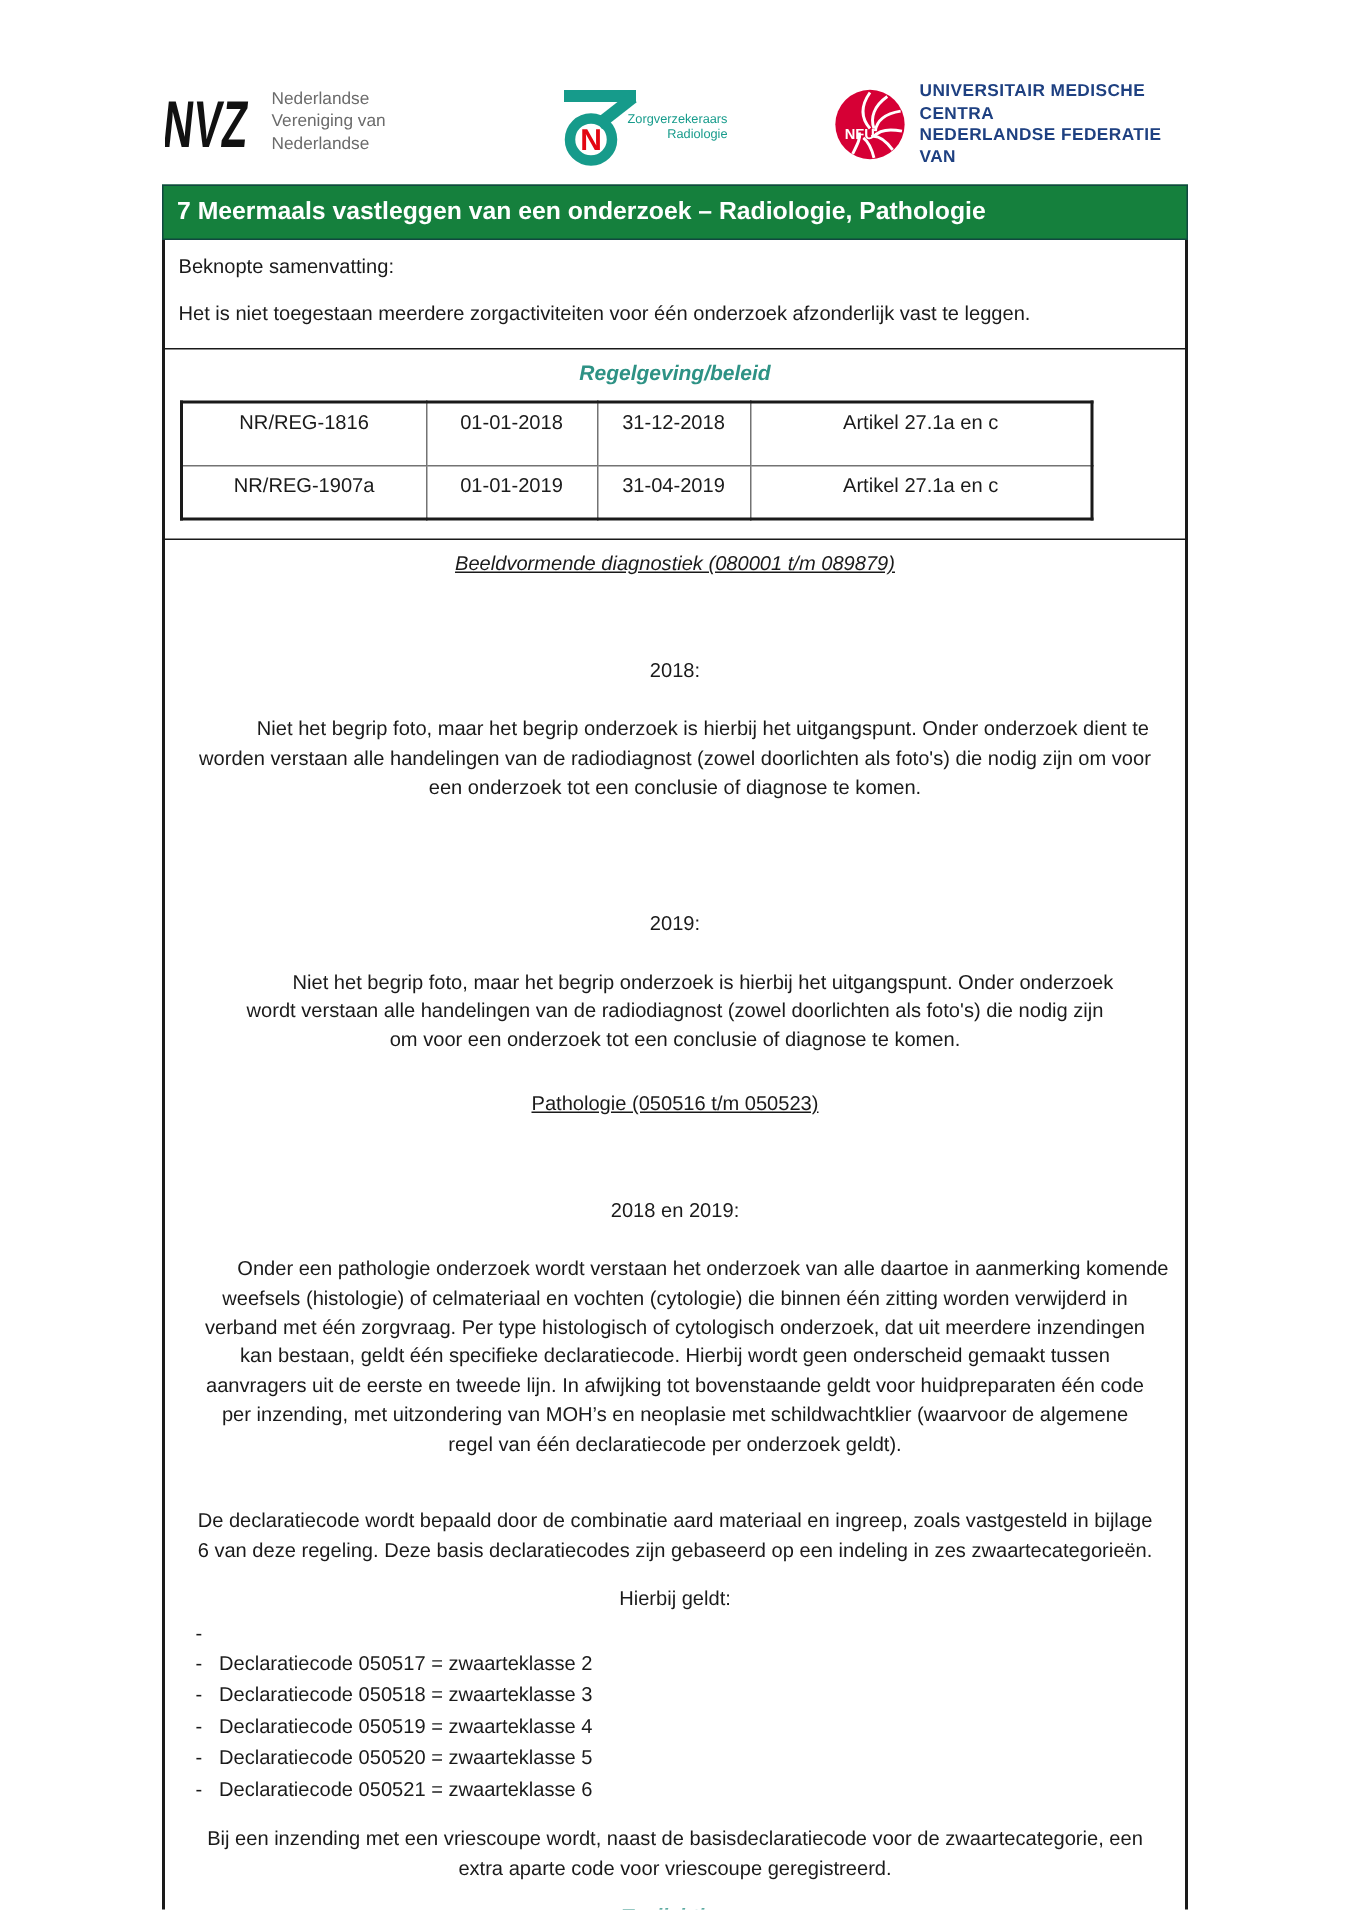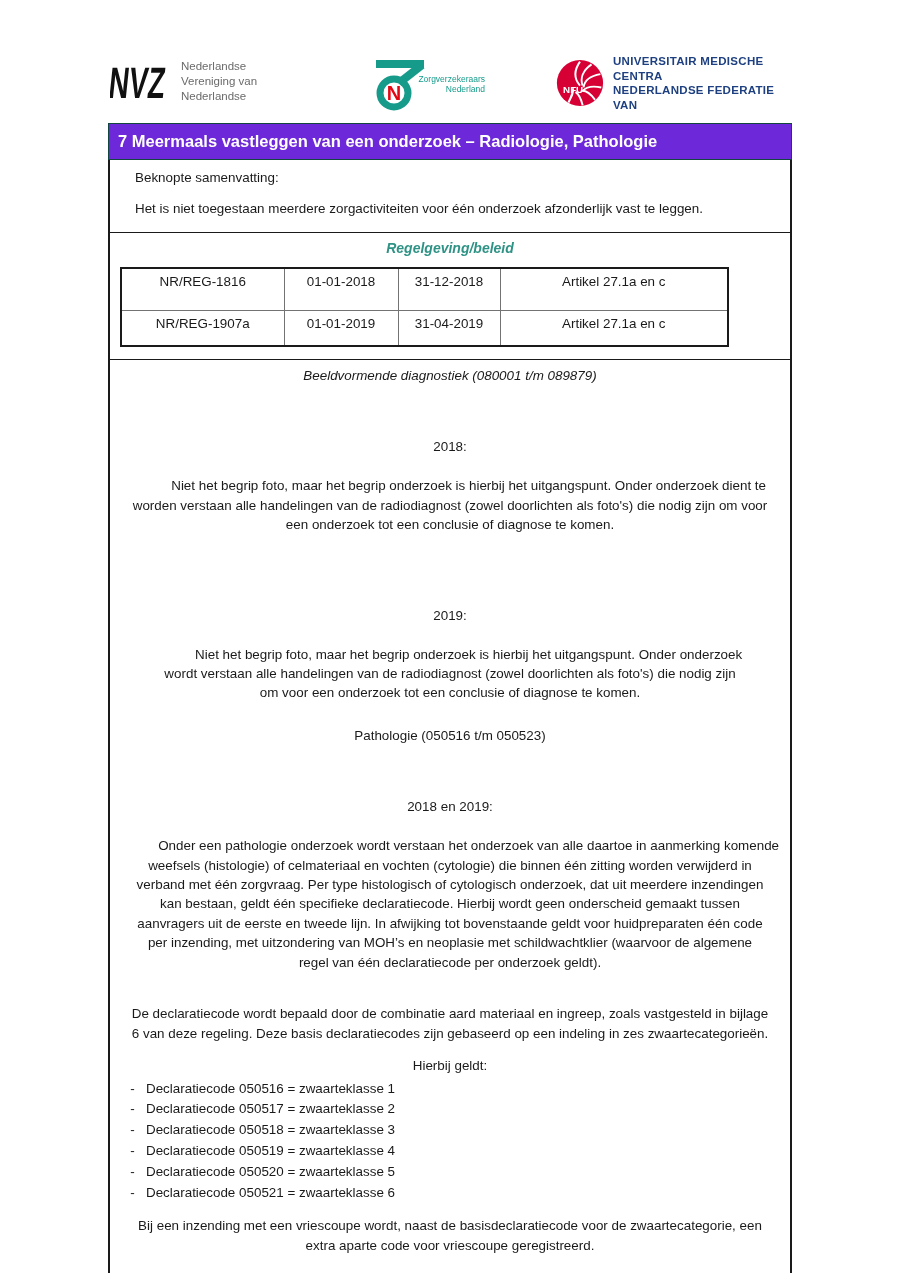--- a/index.html
+++ b/index.html
@@ -16,25 +16,25 @@
   .nvz { left:0; gap:13px; }
   .nvz-text { font-size:11.5px; color:#6b6b6b; line-height:15px; padding-top:3px; }
   .zn { left:250px; width:125px; height:56px; display:block; }
   .zn-text { position:absolute; right:0; top:18px; text-align:right; color:#169b8b; font-size:8.5px; line-height:10px; }
   .nfu { left:446px; gap:9px; align-items:center; height:54px; }
   .nfu-text { color:#1e4081; font-weight:bold; font-size:11.5px; line-height:14.5px; letter-spacing:0.3px; }
 
   
   .doc { position:absolute; left:108px; top:123px; width:684px; }
   .titlebar {
-    background:#6d28d9; border:1px solid #11473f; color:#fff;
+    background:#15803d; border:1px solid #11473f; color:#fff;
     font-weight:bold; font-size:16.5px; height:37px; padding:8px 9px;
   }
   .docbody { border:2px solid #1a1a1a; border-top:none; background:#fff; }
-  .sec { padding:8px 25px; }
+  .sec { padding:8px 9px; }
   .sec + .sec { border-top:1.5px solid #1a1a1a;text-align:center; }
   .line { margin:0; font-size:13.4px; line-height:19.4px; white-space:pre-wrap; }
   .sum-text { margin-top:12px; }
   .sec-summary { padding-bottom:13px; }
 
   
   .sec-reg { padding:6px 9px 12px; }
   .teal-h { margin:0; color:#2e9285; font-weight:bold; font-style:italic; font-size:14px; line-height:19.4px; }
   .reg-table { border-collapse:collapse; border:2px solid #1a1a1a; margin:9px 1px 0 1px; }
   .reg-table td {
@@ -43,21 +43,21 @@
   }
   .reg-table tr.r1 td { height:42px; }
   .reg-table tr.r2 td { height:36px; }
 
   
   .sec-main { padding:6px 9px 13px; }
   .para, .blk { margin:0 0 13px; font-size:13.4px; line-height:19.4px; white-space:pre-wrap; }
   .blk-label { display:block; }
   .blk-text { white-space:pre-wrap; }
   .no-gap { margin-bottom:4px; }
-  .h-underline { margin:0 0 13px; font-size:13.4px; line-height:19.4px; }
+  .h-underline { margin:0 0 13px; font-size:13.4px; line-height:19.4px; text-decoration:underline; }
   .italic { font-style:italic; }
   .tight { margin-bottom:3px; }
   .codes { margin:0 0 13px; }
   .code-item { display:flex; font-size:13.4px; line-height:20.8px; }
   .dash { width:27px; flex:none; }
   .toel { margin:0 0 1px; font-size:13.6px; }
 </style>
 </head>
 <body>
 
@@ -80,21 +80,21 @@
 
     <div class="logo-block zn">
       <svg width="84" height="56" viewBox="0 0 84 56">
         <path d="M16 8 H64" stroke="#169b8b" stroke-width="8" fill="none"></path>
         <path d="M62 9 L39 27" stroke="#169b8b" stroke-width="8" fill="none"></path>
         <circle cx="34" cy="37" r="14" stroke="#169b8b" stroke-width="7" fill="none"></circle>
         <text x="34" y="44" text-anchor="middle" font-size="20" font-weight="bold" fill="#e30613">N</text>
       </svg>
       <div class="zn-text">
         <div>Zorgverzekeraars</div>
-        <div>Nederland</div>
+        <div>Radiologie</div>
       </div>
     </div>
 
     <div class="logo-block nfu">
       <svg width="54" height="54" viewBox="0 0 54 54">
         <circle cx="27" cy="27" r="26" fill="#d60035"></circle>
         <g stroke="#ffffff" stroke-width="2.2" fill="none">
           <path d="M27 3 C20 13 20 22 27 30"></path>
           <path d="M40 6 C30 13 27 22 30 30"></path>
           <path d="M50 17 C38 19 32 24 31 32"></path>
@@ -181,21 +181,20 @@
         </div>
 
         <p class="para">De declaratiecode wordt bepaald door de combinatie aard materiaal en ingreep, zoals vastgesteld in bijlage
 6 van deze regeling. Deze basis declaratiecodes zijn gebaseerd op een indeling in zes zwaartecategorieën.</p>
 
         <p class="para tight">Hierbij geldt:</p>
 
         <div class="codes">
           <div class="code-item">
             <span class="dash">-</span>
-            <span>Declaratiecode 050516 = zwaarteklasse 1</span>
           </div>
           <div class="code-item">
             <span class="dash">-</span>
             <span>Declaratiecode 050517 = zwaarteklasse 2</span>
           </div>
           <div class="code-item">
             <span class="dash">-</span>
             <span>Declaratiecode 050518 = zwaarteklasse 3</span>
           </div>
           <div class="code-item">

